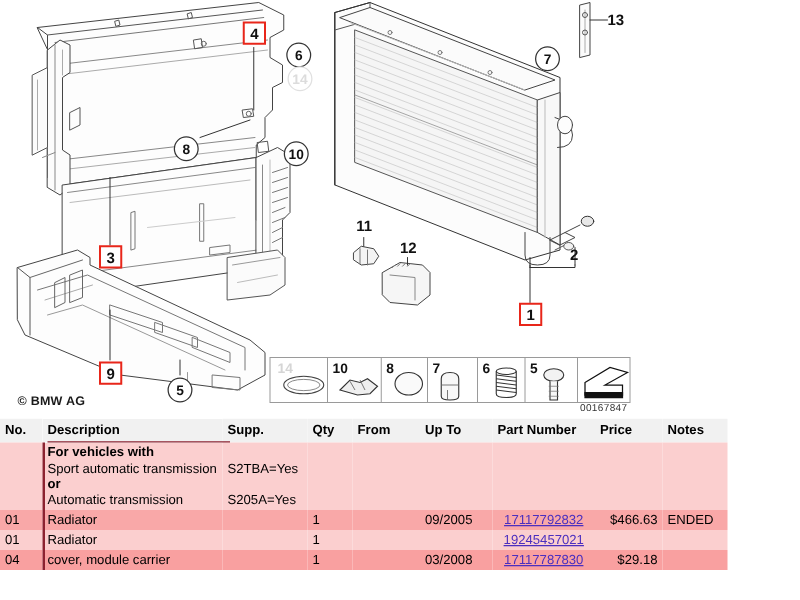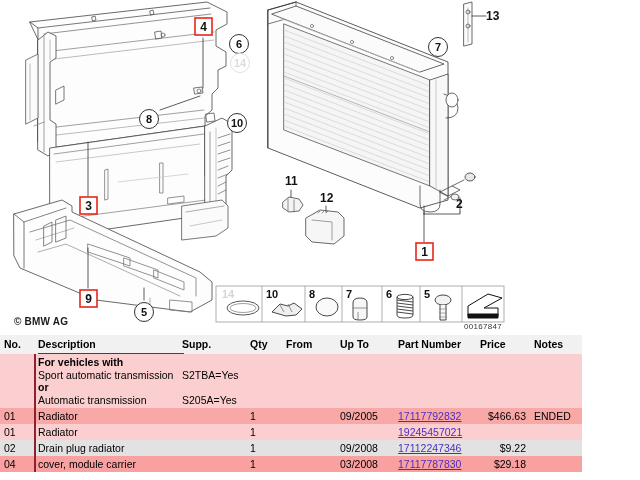--- a/index.html
+++ b/index.html
@@ -44,21 +44,21 @@
     vertical-align:top;
     white-space:nowrap;
     border:0;
   }
   .c-no{width:26px;text-align:left;margin-left:29px;}
   .c-desc{width:136px;text-align:left;}
   .c-supp{width:60px;text-align:left;}
   .c-qty{width:28px;text-align:left;}
   .c-from{width:46px;text-align:left;}
   .c-upto{width:50px;text-align:left;}
-  .c-part{width:74px;text-align:left;}
+  .c-part{width:74px;text-align:center;}
   .c-price{width:46px;text-align:right;}
   .c-notes{width:44px;text-align:left;}
 
   th.c-price{text-align:right;}
 
   
   th.c-desc{position:relative;}
   th.c-desc::after{
     content:"";position:absolute;left:4px;right:-6px;bottom:0;
     height:1px;background:#8c2230;
@@ -405,31 +405,20 @@
         <td class="c-desc bracket">Radiator</td>
         <td class="c-supp"></td>
         <td class="c-qty">1</td>
         <td class="c-from"></td>
         <td class="c-upto"></td>
         <td class="c-part"><span class="pn">19245457021</span></td>
         <td class="c-price"></td>
         <td class="c-notes"></td>
       </tr>
 
-      <tr class="tint-gray">
-        <td class="c-no">02</td>
-        <td class="c-desc bracket">Drain plug radiator</td>
-        <td class="c-supp"></td>
-        <td class="c-qty">1</td>
-        <td class="c-from"></td>
-        <td class="c-upto">09/2008</td>
-        <td class="c-part"><span class="pn">17112247346</span></td>
-        <td class="c-price">$9.22</td>
-        <td class="c-notes"></td>
-      </tr>
 
 
       <tr class="tint-e">
         <td class="c-no">04</td>
         <td class="c-desc bracket">cover, module carrier</td>
         <td class="c-supp"></td>
         <td class="c-qty">1</td>
         <td class="c-from"></td>
         <td class="c-upto">03/2008</td>
         <td class="c-part"><span class="pn">17117787830</span></td>

